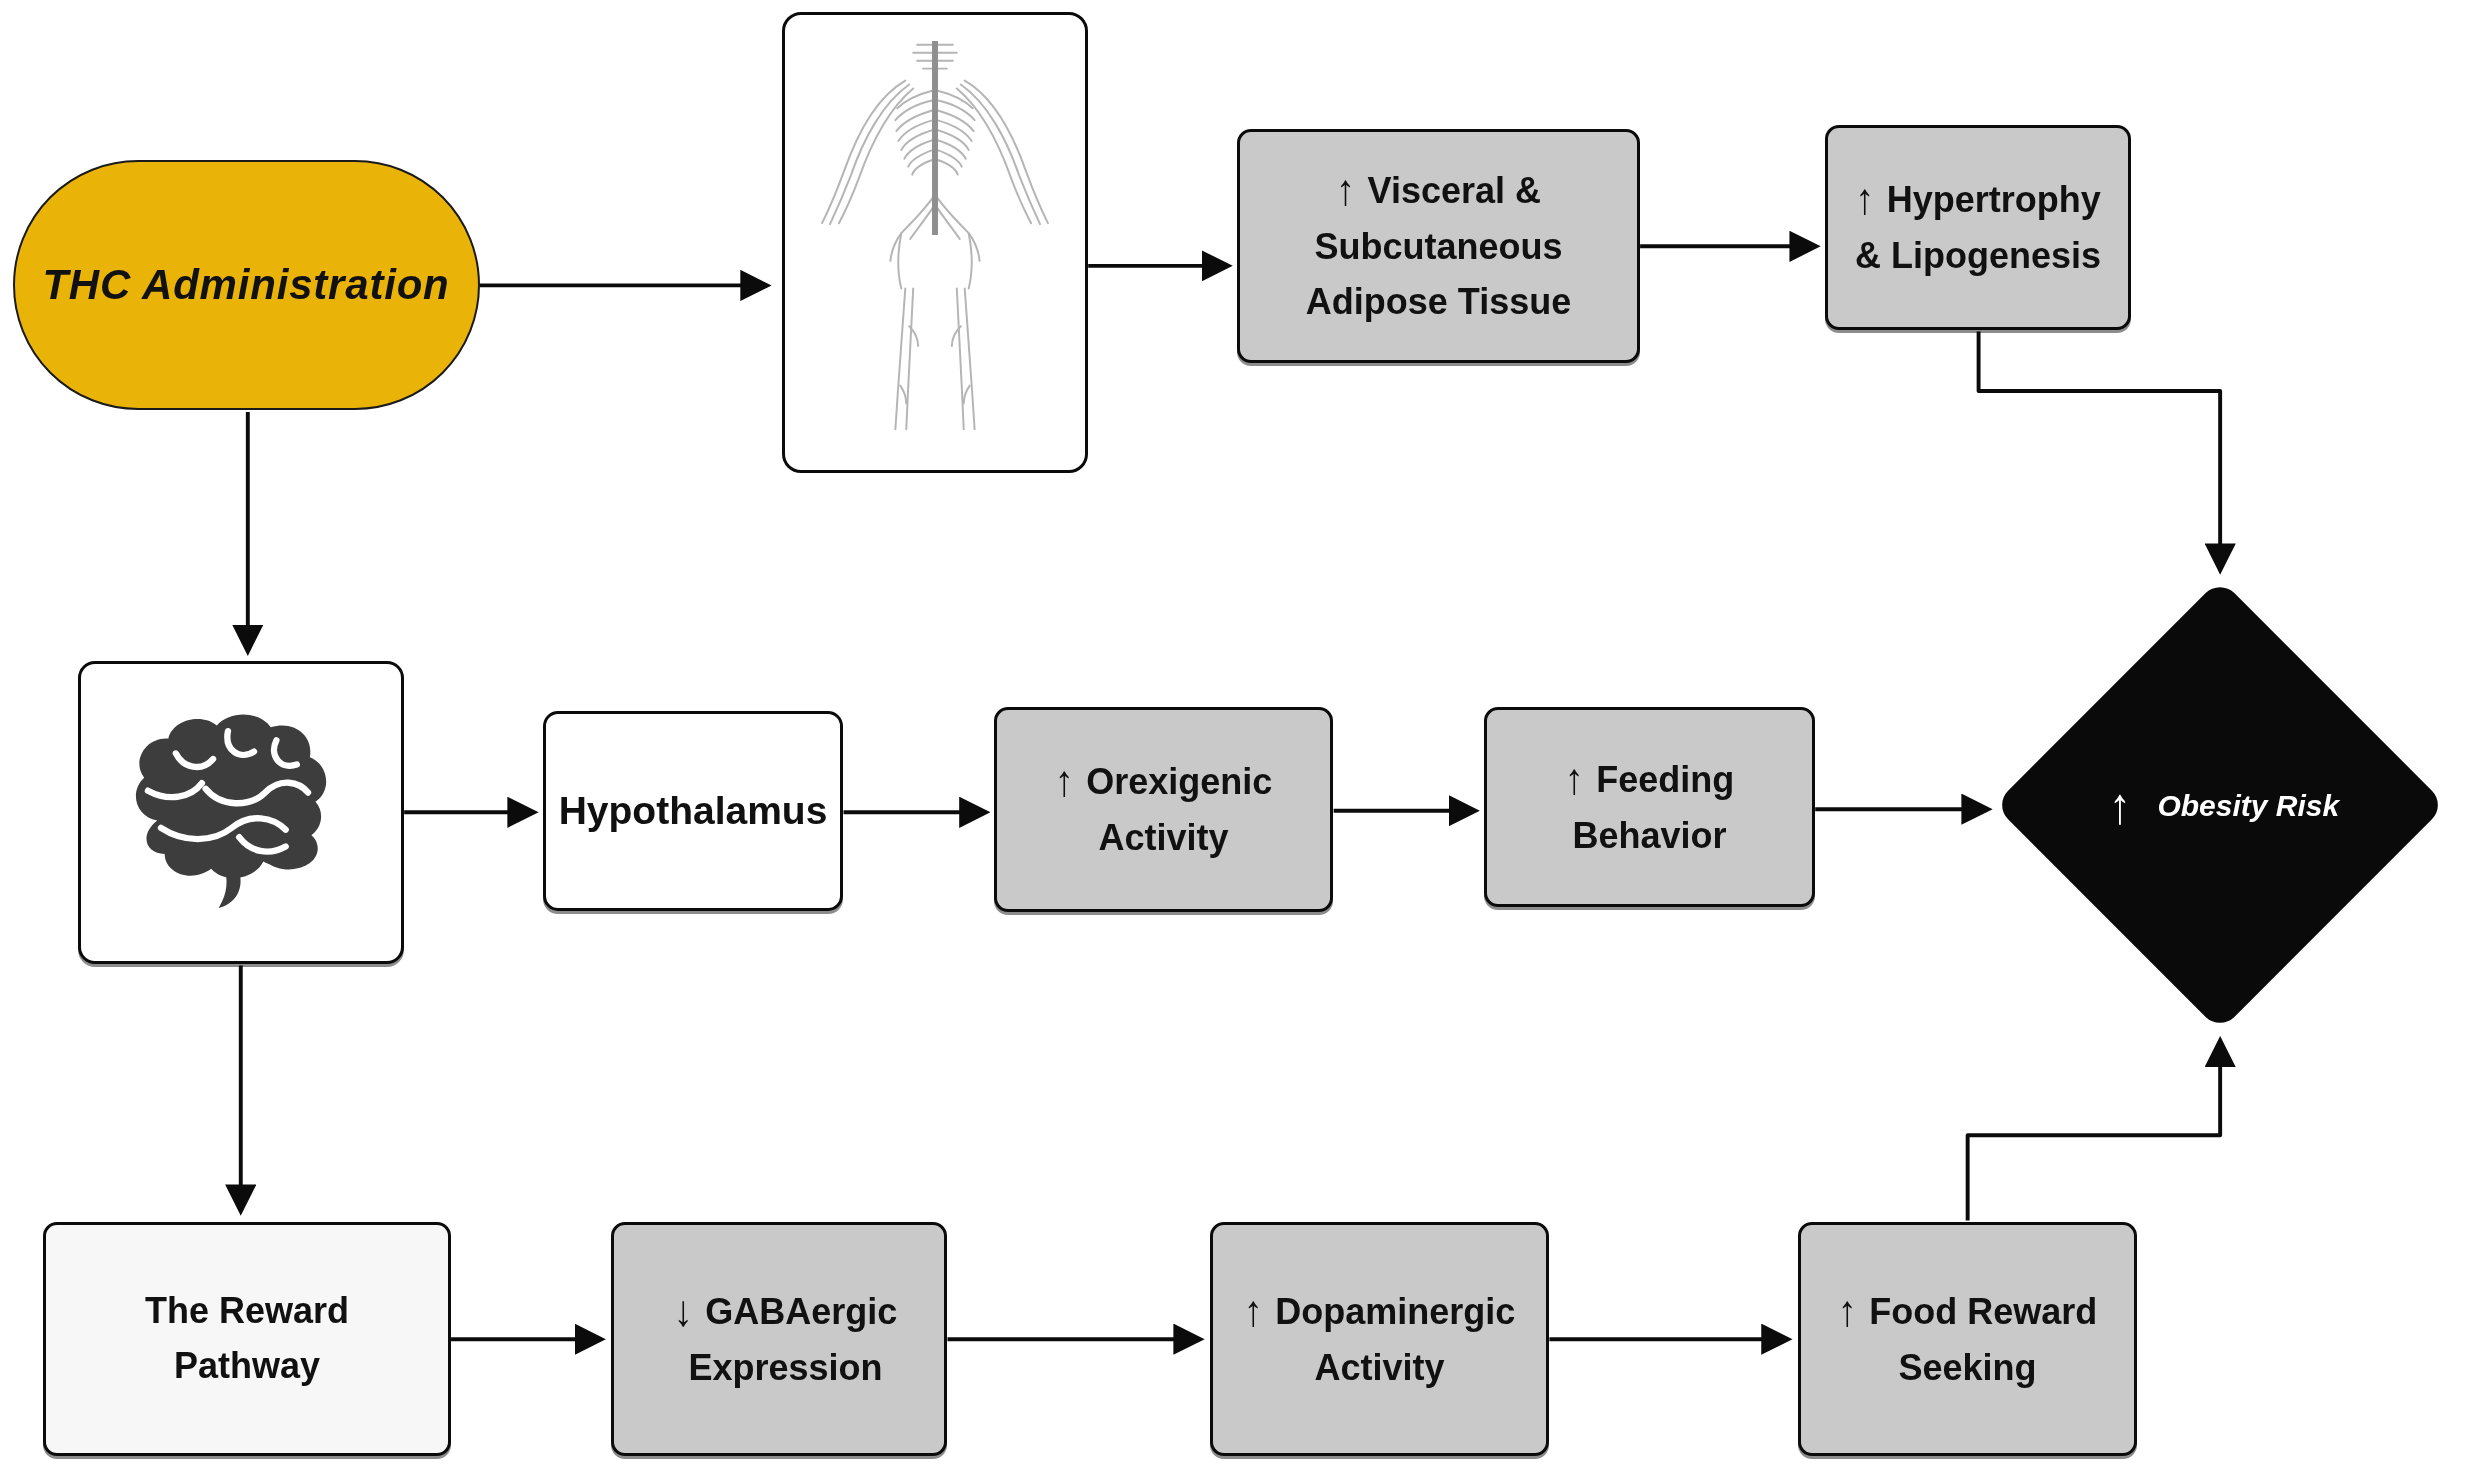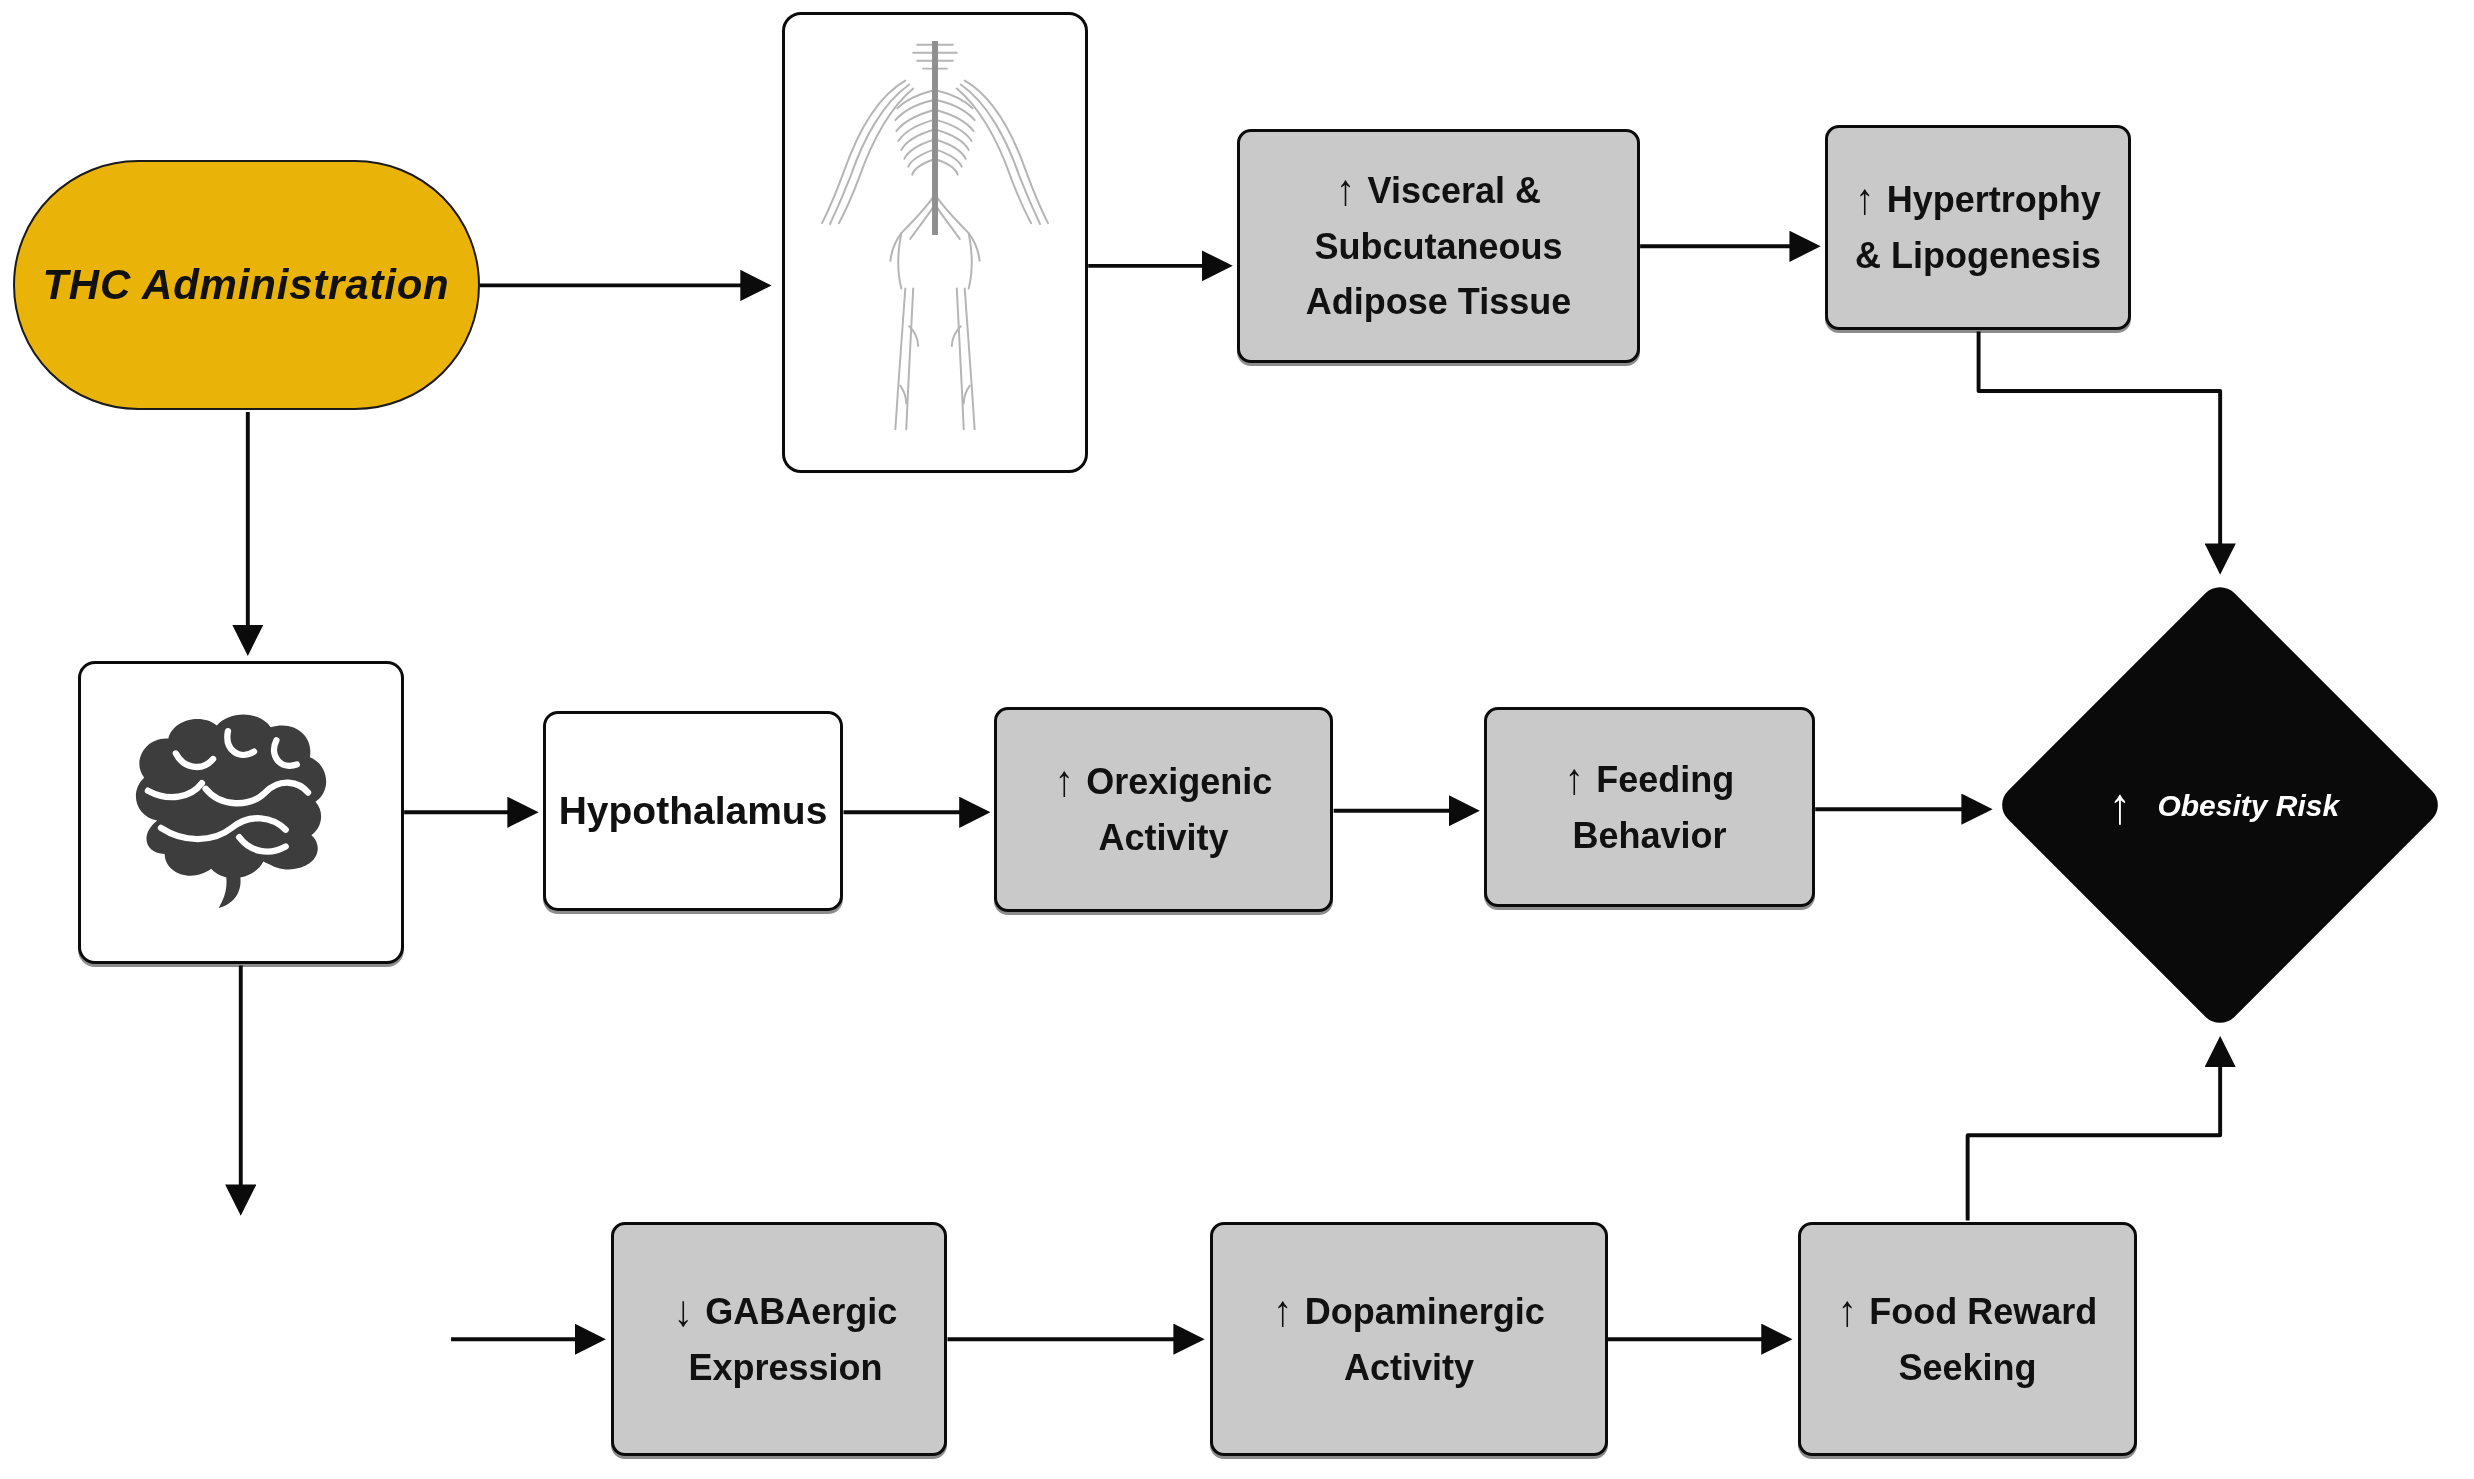--- a/index.html
+++ b/index.html
@@ -60,21 +60,21 @@
   #n-thc          { left:12.5px;   top:160px;  width:467px; height:250px; }
   #n-body         { left:782px; top:11.7px;   width:306px; height:461px; border-radius:19px; box-shadow:none; border-width:3.9px; }
   #n-visceral     { left:1237px; top:129px;  width:403px; height:234px; }
   #n-hypertrophy  { left:1825px; top:125px;  width:306px; height:205px; }
   #n-brain        { left:78px;  top:661px;  width:326px; height:303px; border-radius:17px; border-width:3.9px; }
   #n-hypothalamus { left:543px;  top:711px;  width:300px; height:200px; border-radius:15px; }
   #n-orexigenic   { left:994px; top:707px;  width:339px; height:205px; }
   #n-feeding      { left:1484px; top:707px;  width:331px; height:200px; }
   #n-reward       { left:43px;   top:1222px; width:408px; height:234px; }
   #n-gabaergic    { left:611px;  top:1222px; width:336px; height:234px;padding-left:13px; }
-  #n-dopaminergic { left:1210px; top:1222px; width:398px; height:234px;text-align:right; }
+  #n-dopaminergic { left:1210px; top:1222px; width:339px; height:234px;text-align:right; }
   #n-foodreward   { left:1798px; top:1222px; width:339px; height:234px; }
 </style>
 </head>
 <body>
 
 <div class="canvas">
 
   <svg class="connectors" viewBox="0 0 3166 1893" xmlns="http://www.w3.org/2000/svg">
     <defs>
       <marker id="ah" markerWidth="8" markerHeight="8" refX="6.6" refY="4" orient="auto">
@@ -206,20 +206,24 @@
     </div>
     <div class="line">Behavior</div>
   </div>
 
   <div class="diamond"></div>
   <div class="diamond-label">
     <span class="uarr">↑</span>
     <span class="diamond-text">Obesity Risk</span>
   </div>
 
+  <div class="node box fill-offwhite" id="n-reward">
+    <div class="line">The Reward</div>
+    <div class="line">Pathway</div>
+  </div>
 
   <div class="node box fill-gray" id="n-gabaergic">
     <div class="line">
       <span class="uarr">↓</span><span>GABAergic</span>
     </div>
     <div class="line">Expression</div>
   </div>
 
   <div class="node box fill-gray" id="n-dopaminergic">
     <div class="line">

